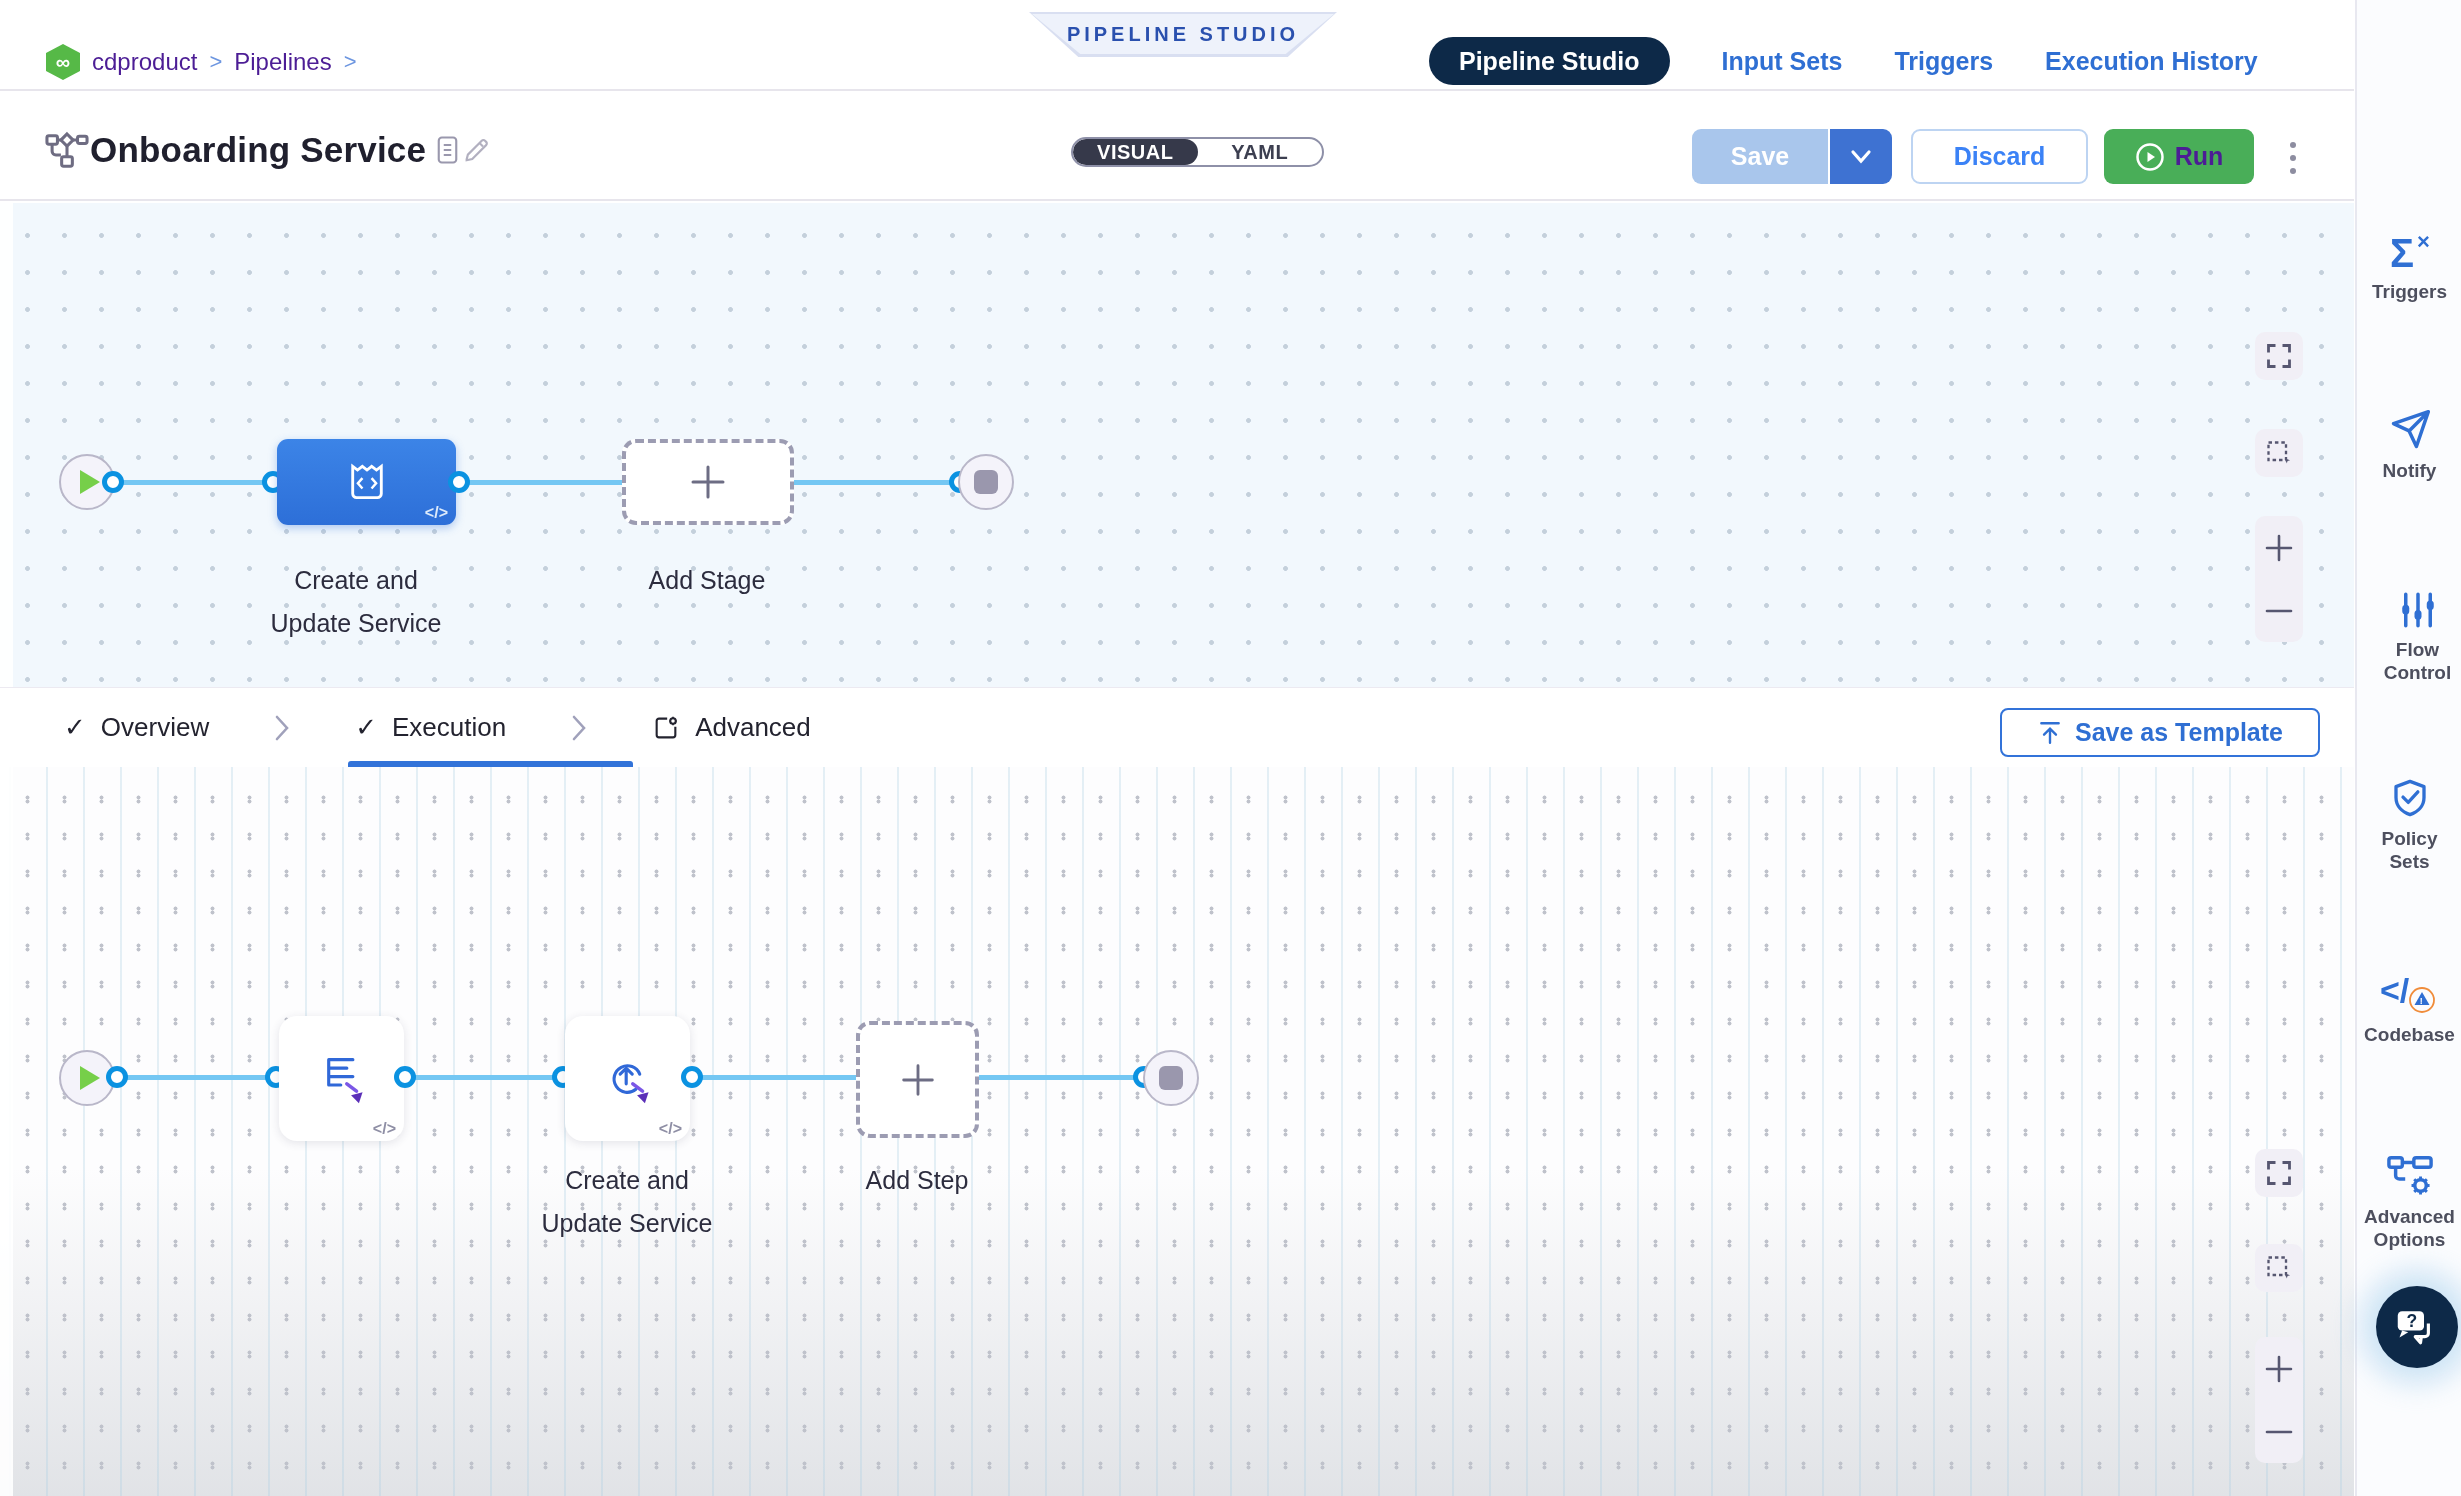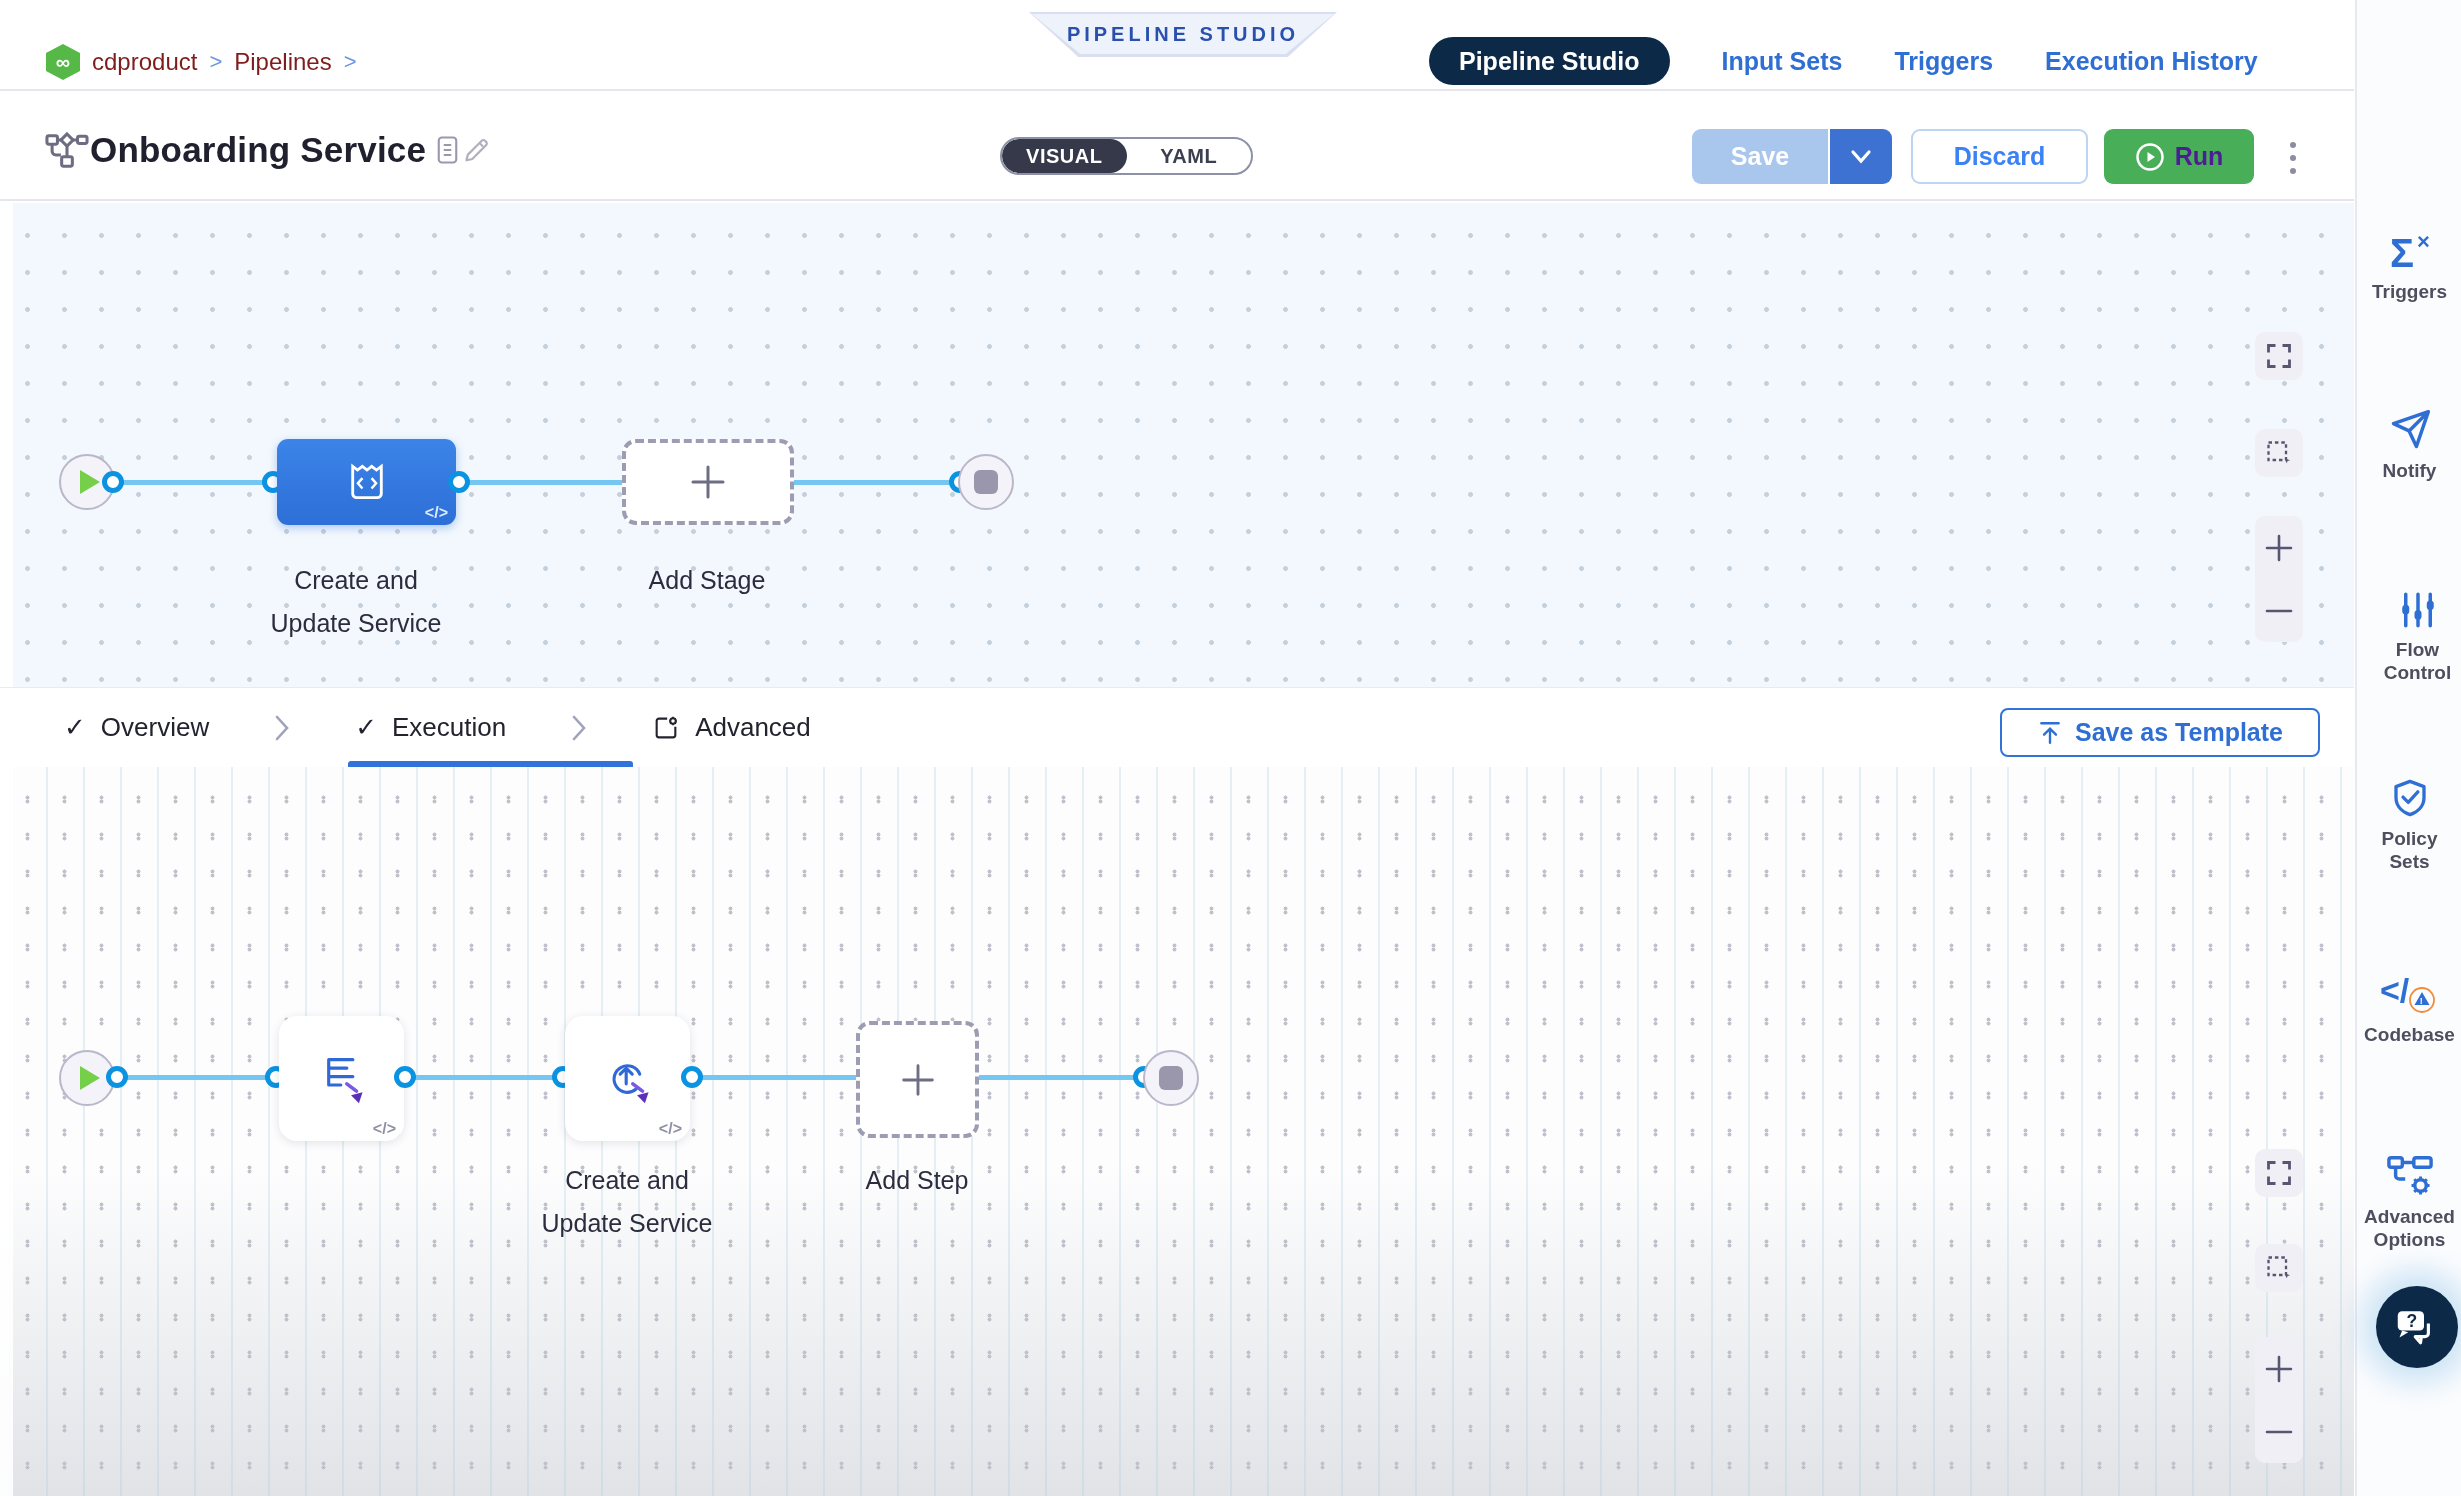--- a/index.html
+++ b/index.html
@@ -4,36 +4,36 @@
 <style>
   * { box-sizing: border-box; margin: 0; padding: 0; }
   html,body { background:#fff; }
   body { font-family:"Liberation Sans","DejaVu Sans",sans-serif; }
   #app { position:relative; width:2462px; height:1496px; background:#fff; overflow:hidden; }
 
   
   .topline { position:absolute; top:10px; left:0; width:2354px; height:2px; background:#e4e2ea; }
   .header { position:absolute; top:0; left:0; width:2354px; height:91px; background:#fff; border-bottom:2px solid #e7e5ec; }
   .breadcrumb { position:absolute; left:46px; top:44px; display:flex; align-items:center; gap:12px; font-size:24px; color:#2f6fd3; }
-  .crumb-link { color:#7f1d1d; cursor:pointer; }
+  .crumb-link { color:#4c1d95; cursor:pointer; }
   .crumb-sep { color:#6d96e0; font-size:22px; }
   .hexlogo { width:34px; height:36px; background:#56b947; clip-path:polygon(50% 0,100% 25%,100% 75%,50% 100%,0 75%,0 25%); display:flex; align-items:center; justify-content:center; color:#fff; font-size:20px; font-weight:bold; }
   .badge-wrap { position:absolute; left:1029px; top:12px; width:308px; height:45px; }
   .badge-outer { position:absolute; inset:0; background:#d9dff1; clip-path:polygon(0 0,100% 0,84% 100%,16% 100%); }
   .badge-inner { position:absolute; inset:2px 3px 3px 3px; background:#eef2fb; clip-path:polygon(0 0,100% 0,84% 100%,16% 100%); display:flex; align-items:center; justify-content:center; }
   .badge-text { font-size:20px; font-weight:bold; letter-spacing:4px; color:#2a50ae; }
   .nav { position:absolute; left:1429px; top:37px; height:48px; display:flex; align-items:center; gap:52px; }
   .nav-pill { height:48px; padding:0 30px; border-radius:24px; background:#0d2948; color:#fff; font-size:25px; font-weight:bold; display:flex; align-items:center; cursor:pointer; }
   .nav-link { color:#2f6fd3; font-size:25px; font-weight:bold; cursor:pointer; }
 
   
   .subheader { position:absolute; top:93px; left:0; width:2354px; height:108px; background:#fff; border-bottom:2px solid #e7e5ec; }
   .titlebar { position:absolute; left:44px; top:129px; display:flex; align-items:center; }
   .page-title { font-size:35px; font-weight:bold; color:#20202e; letter-spacing:0.2px; }
-  .toggle { position:absolute; left:1000px; top:137px; width:253px; height:38px; border:2px solid #8e90a8; border-radius:22px; background:#fff; display:flex; overflow:hidden; }
+  .toggle { position:absolute; left:1071px; top:137px; width:253px; height:30px; border:2px solid #8e90a8; border-radius:22px; background:#fff; display:flex; overflow:hidden; }
   .toggle-seg { flex:1; display:flex; align-items:center; justify-content:center; font-size:20px; font-weight:bold; letter-spacing:0.5px; cursor:pointer; }
   .toggle-on { background:#36394a; color:#fff; border-radius:20px; }
   .toggle-off { color:#3c3f50; }
   .btn { position:absolute; top:129px; height:55px; display:flex; align-items:center; justify-content:center; font-size:25px; font-weight:bold; border-radius:9px; cursor:pointer;text-align:center; }
   .btn-save-main { left:1692px; width:136px; background:#a9c6ec; color:#fff; border-radius:9px 0 0 9px; }
   .btn-save-caret { left:1830px; width:62px; background:#3e72d2; border-radius:0 9px 9px 0; }
   .btn-discard { left:1911px; width:177px; background:#fff; border:2px solid #bdd4f2; color:#3b82f6; }
   .btn-run { left:2104px; width:150px; background:#49ae58; color:#4c1d95; gap:10px; }
   .kebab { position:absolute; left:2283px; top:136px; width:20px; height:44px; display:flex; flex-direction:column; align-items:center; justify-content:center; gap:7px; cursor:pointer; }
   .kebab i { width:6px; height:6px; border-radius:50%; background:#8d8da0; }

